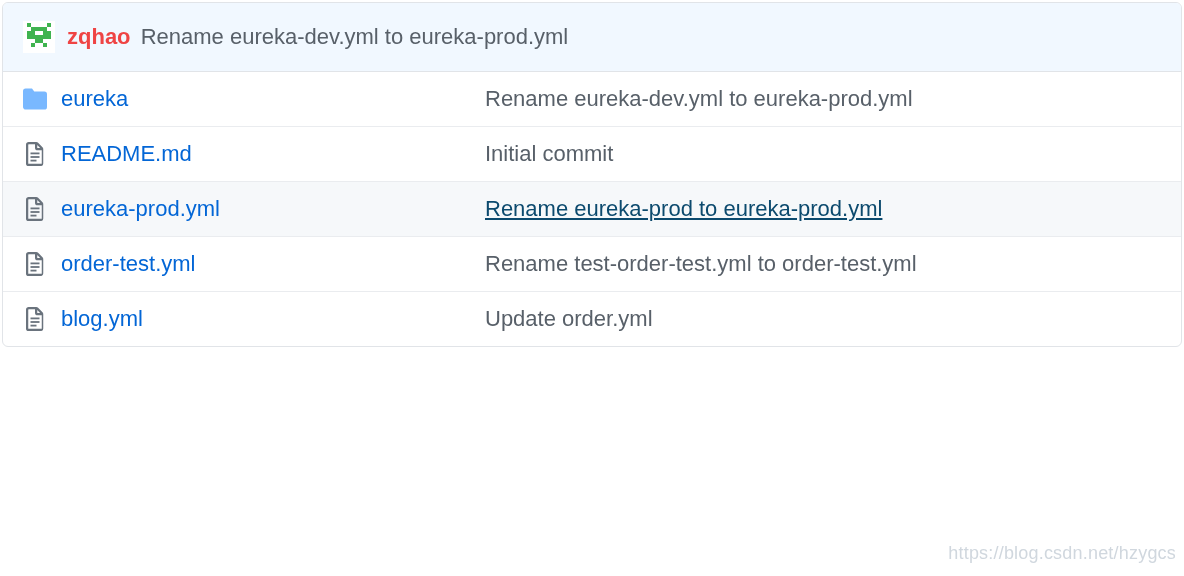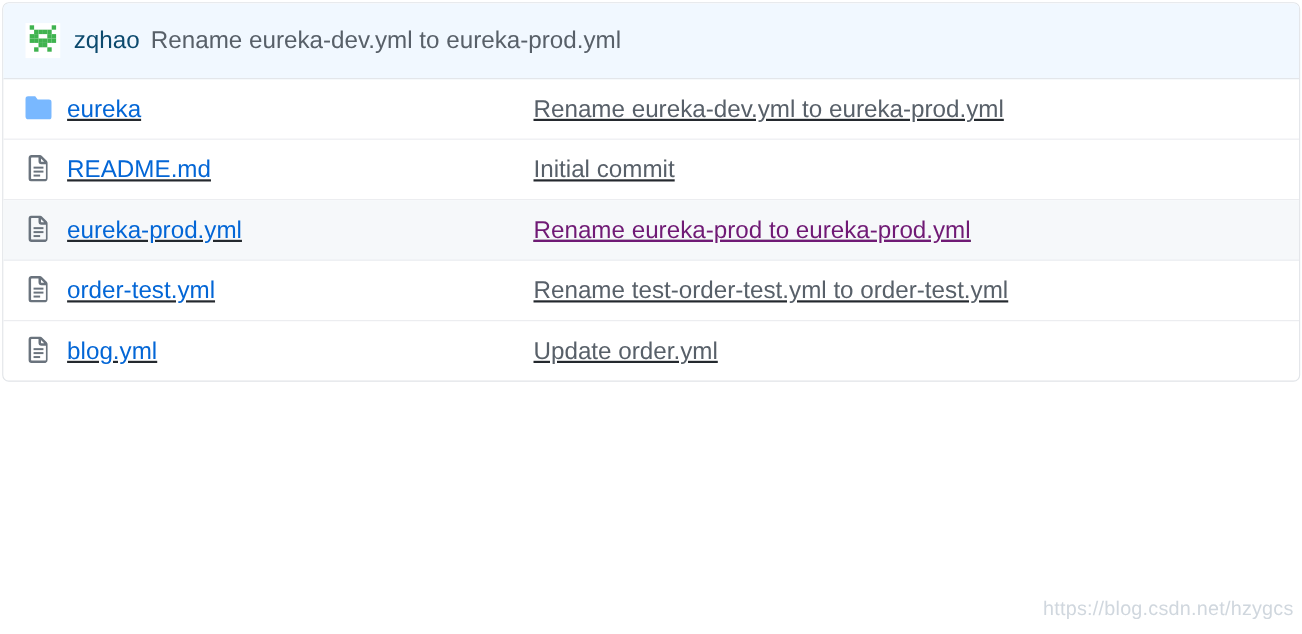--- a/index.html
+++ b/index.html
@@ -33,33 +33,33 @@
     .avatar {
       width: 32px;
       height: 32px;
       flex-shrink: 0;
     }
     .avatar svg {
       width: 100%;
       height: 100%;
     }
     .commit-author {
-      font-weight: 400;
-      color: #0c4a6e;
+      font-weight: 700;
+      color: #ef4444;
     }
     .commit-msg {
       color: #586069;
       margin-left: 4px;
     }
     .file-row {
       display: flex;
+      align-items: center;
       padding: 14px 20px;
       border-bottom: 1px solid #eaecef;
       gap: 14px;
-      text-decoration: underline;
     }
     .file-row.hovered {
       background: #f6f8fa;
     }
     .file-row:last-child {
       border-bottom: none;
     }
     .icon-wrap {
       width: 24px;
       height: 24px;
@@ -89,21 +89,21 @@
     }
     .commit-msg-col {
       flex: 1;
       color: #586069;
     }
     .commit-link {
       color: #586069;
       cursor: pointer;
     }
     .commit-link.active {
-      color: #701a75;
+      color: #0c4a6e;
       text-decoration: underline;
     }
     .watermark {
       position: absolute;
       right: 8px;
       bottom: 12px;
       font-size: 18px;
       color: #d0d7de;
       font-family: Arial, sans-serif;
       letter-spacing: 0.2px;

